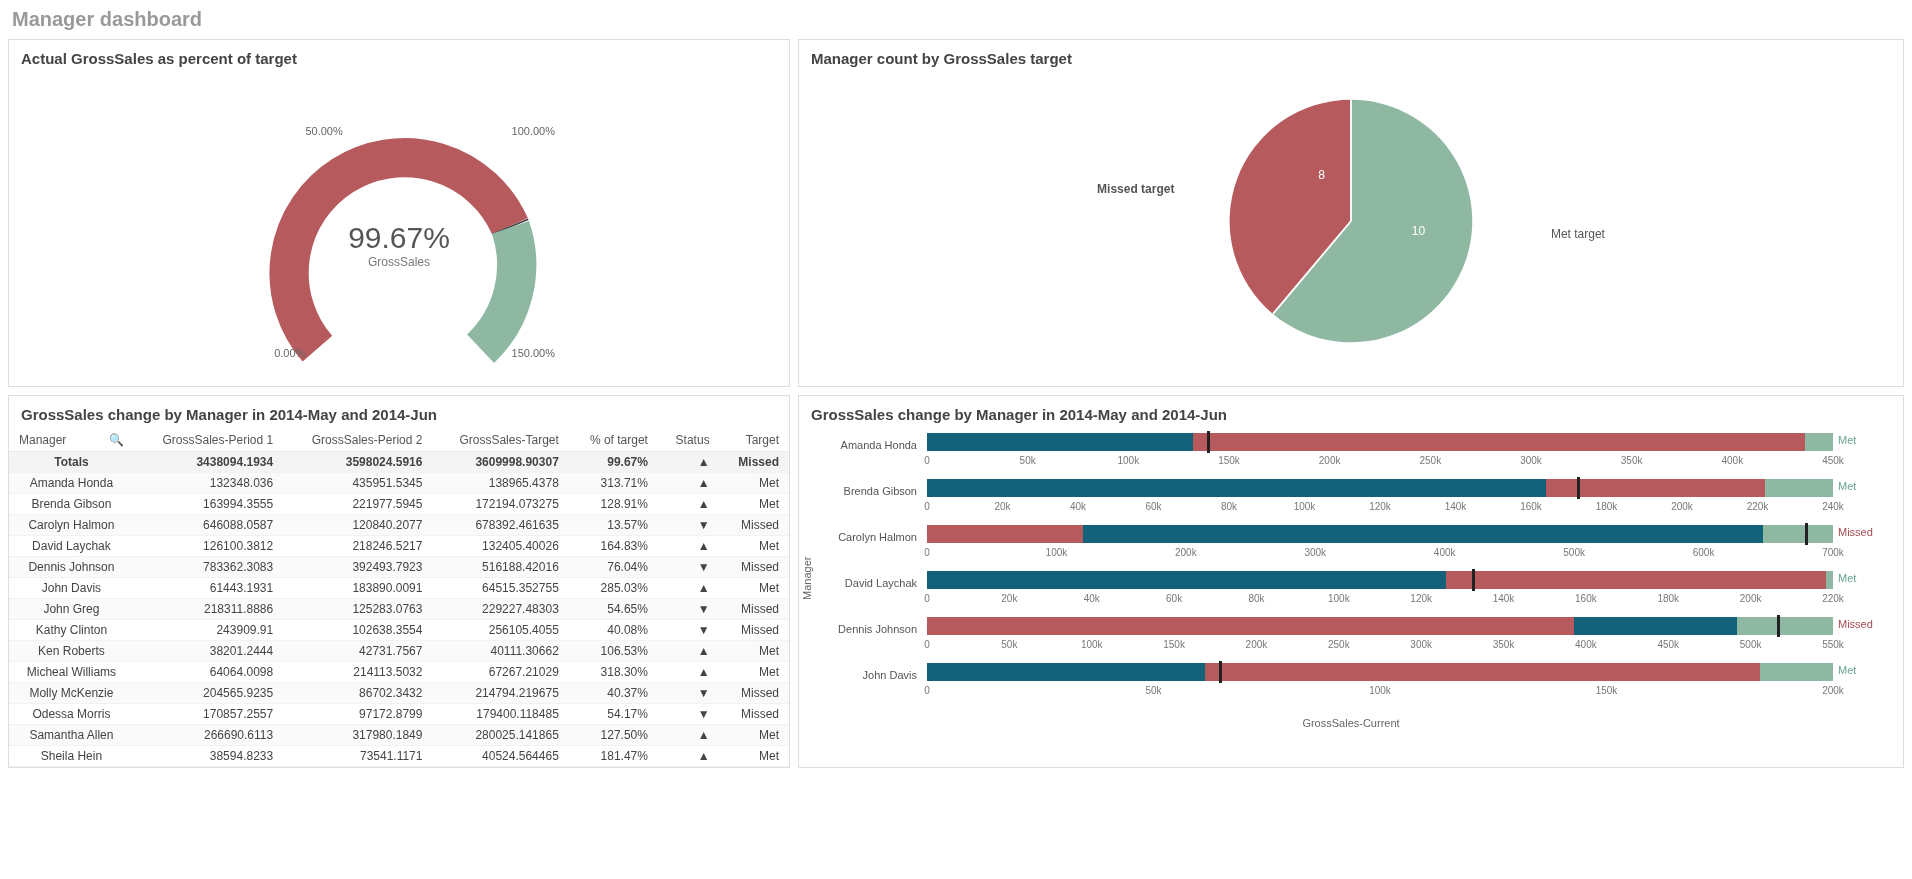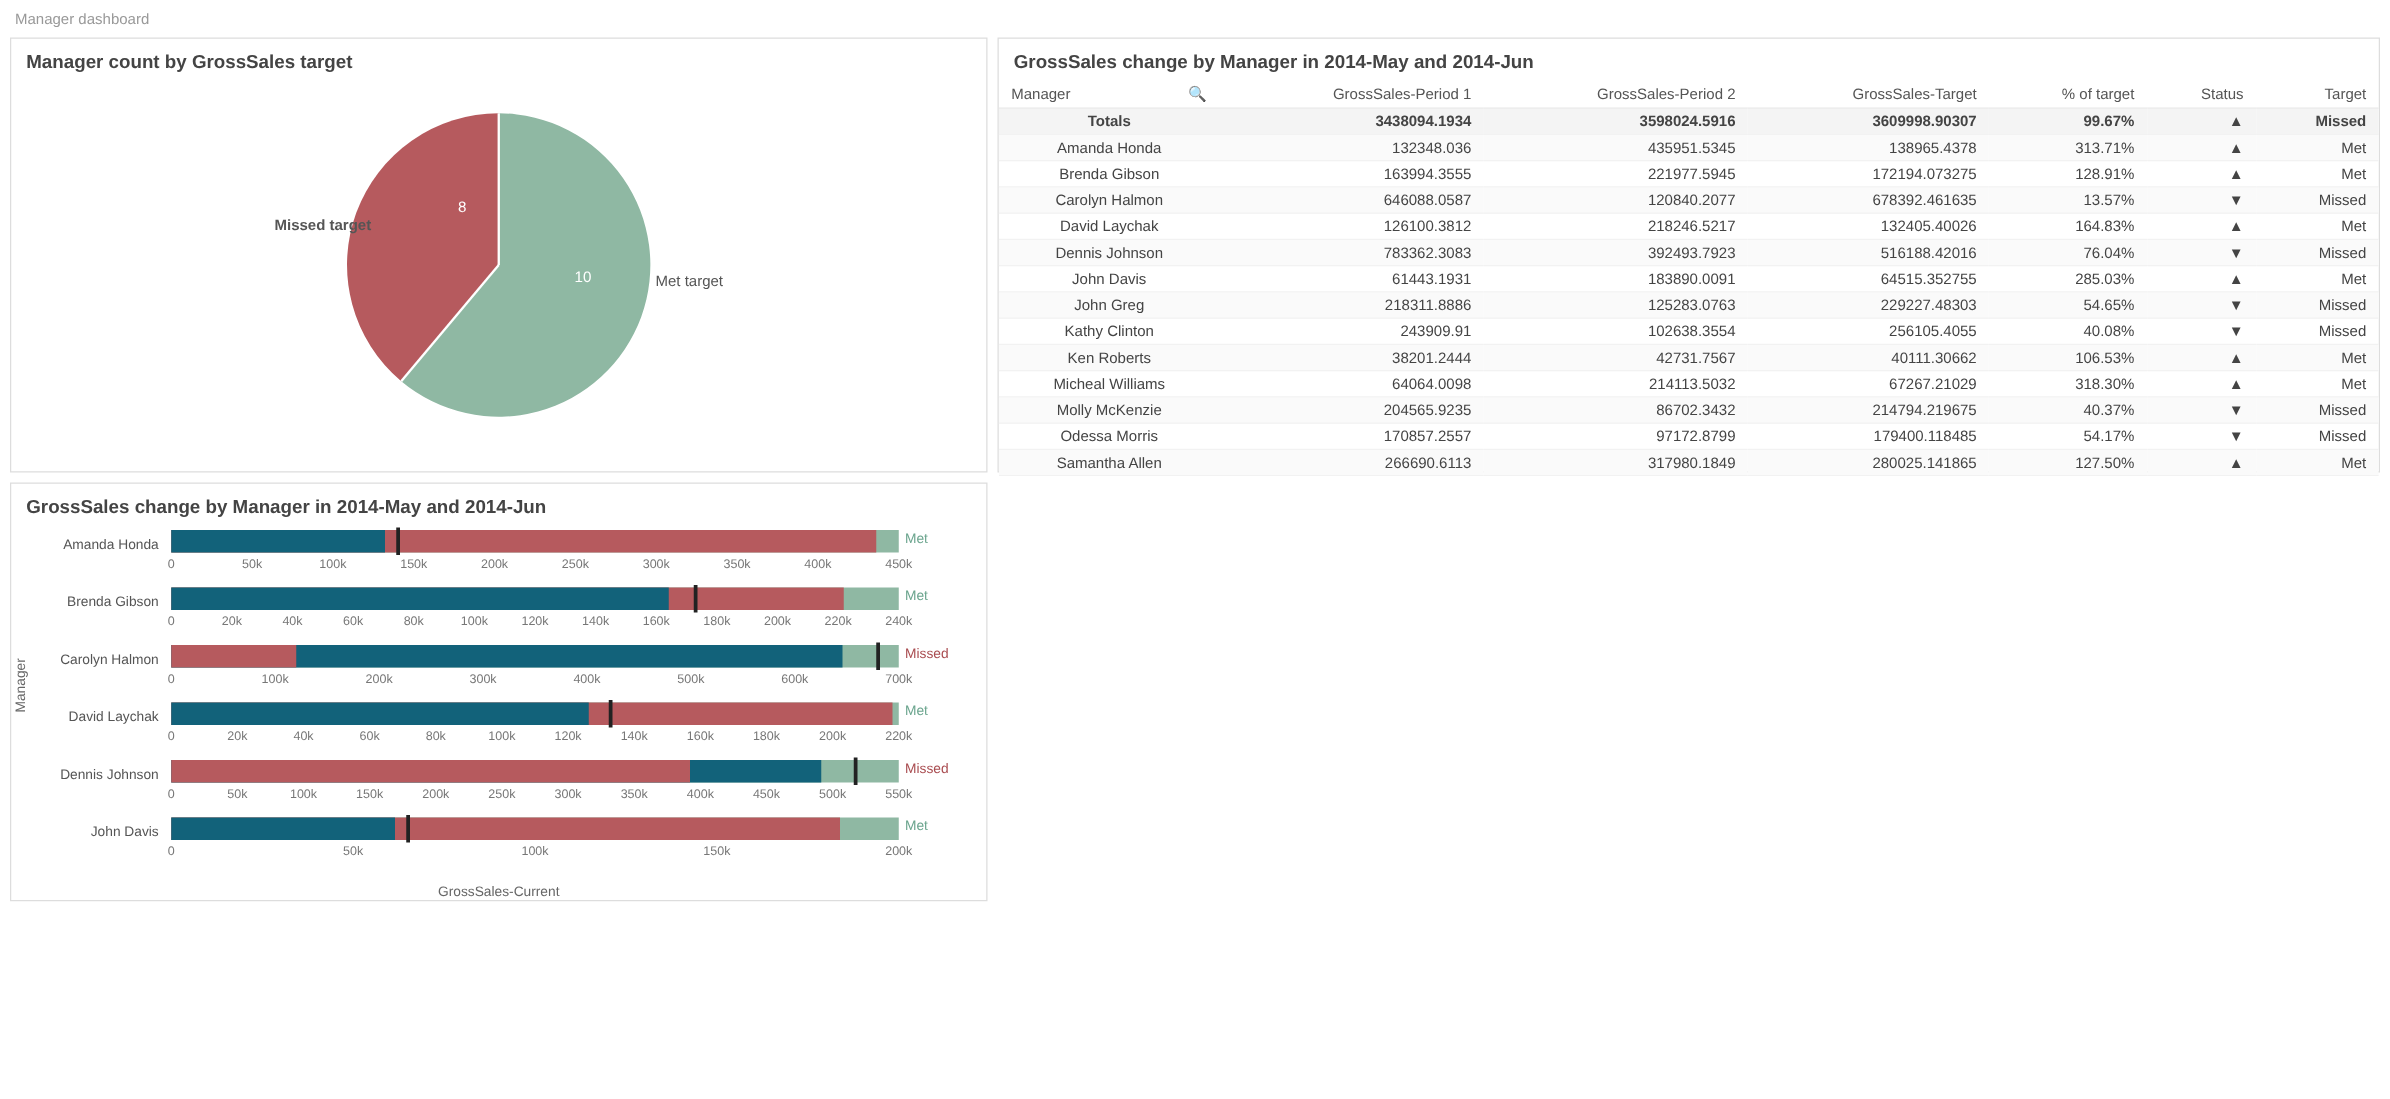--- a/index.html
+++ b/index.html
@@ -1,17 +1,17 @@
 <!DOCTYPE html>
 <html><head>
 <meta charset="utf-8">
 <style>
   * { box-sizing: border-box; margin: 0; padding: 0; }
   body { font-family: "Segoe UI", Arial, sans-serif; background: #fff; color: #333; width: 1912px; }
-  .page-title { font-size: 12px; color: #999; padding: 8px 12px; font-weight: 400; }
+  .page-title { font-size: 20px; color: #999; padding: 8px 12px; font-weight: 700; }
   .grid { display: grid; grid-template-columns: 782px 1fr; grid-template-rows: 348px 1fr; gap: 8px; padding: 0 8px 8px 8px; }
   .panel { border: 1px solid #ddd; background: #fff; position: relative; }
   .panel-title { font-size: 15px; font-weight: 600; color: #444; padding: 10px 12px 4px 12px; }
   
   .gauge-wrap { position: relative; width: 100%; height: 300px; }
   .gauge-val { position: absolute; left: 50%; top: 58%; transform: translate(-50%,-50%); text-align: center; }
   .gauge-val .big { font-size: 30px; color: #555; font-weight: 400; }
   .gauge-val .sub { font-size: 12px; color: #777; }
   .gauge-lbl { position: absolute; font-size: 11px; color: #666; }
   
@@ -46,20 +46,41 @@
   .ylabel { position:absolute; left:-2px; top:50%; transform: rotate(-90deg) translateY(-50%); transform-origin: left top; font-size:11px; color:#666; }
   .xlabel { text-align:center; font-size:11px; color:#666; margin-top:2px; }
 </style>
 </head>
 <body>
 
 <div class="page-title">Manager dashboard</div>
 
 <div class="grid">
 
+  <div class="panel">
+    <div class="panel-title">Actual GrossSales as percent of target</div>
+    <div class="gauge-wrap">
+      <svg viewBox="0 0 400 260" width="100%" height="100%">
+
+        <path d="M 129.3,240.7 A 100 100 0 1 1 296.1,134.4" fill="none" stroke="#b65a5e" stroke-width="34"></path>
+
+        <path d="M 296.1,134.4 A 100 100 0 0 1 296.6,135.6" fill="none" stroke="#3a3a3a" stroke-width="34"></path>
+
+        <path d="M 296.6,135.6 A 100 100 0 0 1 270.7,240.7" fill="none" stroke="#8fb8a3" stroke-width="34"></path>
+      </svg>
+      <div class="gauge-val">
+        <div class="big">99.67%</div>
+        <div class="sub">GrossSales</div>
+      </div>
+      <div class="gauge-lbl" style="left:34%; bottom:4%;">0.00%</div>
+      <div class="gauge-lbl" style="left:38%; top:18%;">50.00%</div>
+      <div class="gauge-lbl" style="right:30%; top:18%;">100.00%</div>
+      <div class="gauge-lbl" style="right:30%; bottom:4%;">150.00%</div>
+    </div>
+  </div>
 
   <div class="panel">
     <div class="panel-title">Manager count by GrossSales target</div>
     <div class="pie-wrap">
       <svg viewBox="0 0 300 300" width="280" height="280">
 
         <path d="M150,150 L150,20 A130,130 0 1 1 66.4,249.6 Z" fill="#8fb8a3"></path>
 
         <path d="M150,150 L66.4,249.6 A130,130 0 0 1 150,20 Z" fill="#b65a5e"></path>
         <line x1="150" y1="150" x2="150" y2="20" stroke="#fff" stroke-width="2"></line>
@@ -207,20 +228,29 @@
             </tr>
             <tr>
               <td>Samantha Allen</td>
               <td>266690.6113</td>
               <td>317980.1849</td>
               <td>280025.141865</td>
               <td>127.50%</td>
               <td class="status-up">▲</td>
               <td class="met">Met</td>
             </tr>
+            <tr>
+              <td>Sheila Hein</td>
+              <td>38594.8233</td>
+              <td>73541.1171</td>
+              <td>40524.564465</td>
+              <td>181.47%</td>
+              <td class="status-up">▲</td>
+              <td class="met">Met</td>
+            </tr>
           </tbody>
     </table>
     </div>
   </div>
 
   <div class="panel" style="position:relative;">
     <div class="panel-title">GrossSales change by Manager in 2014-May and 2014-Jun</div>
     <div class="ylabel" style="top:55%; left:8px;">Manager</div>
     <div class="bars-area" id="bars-area" style="margin-left:18px; padding-right:70px;">
         <div class="bar-row">

